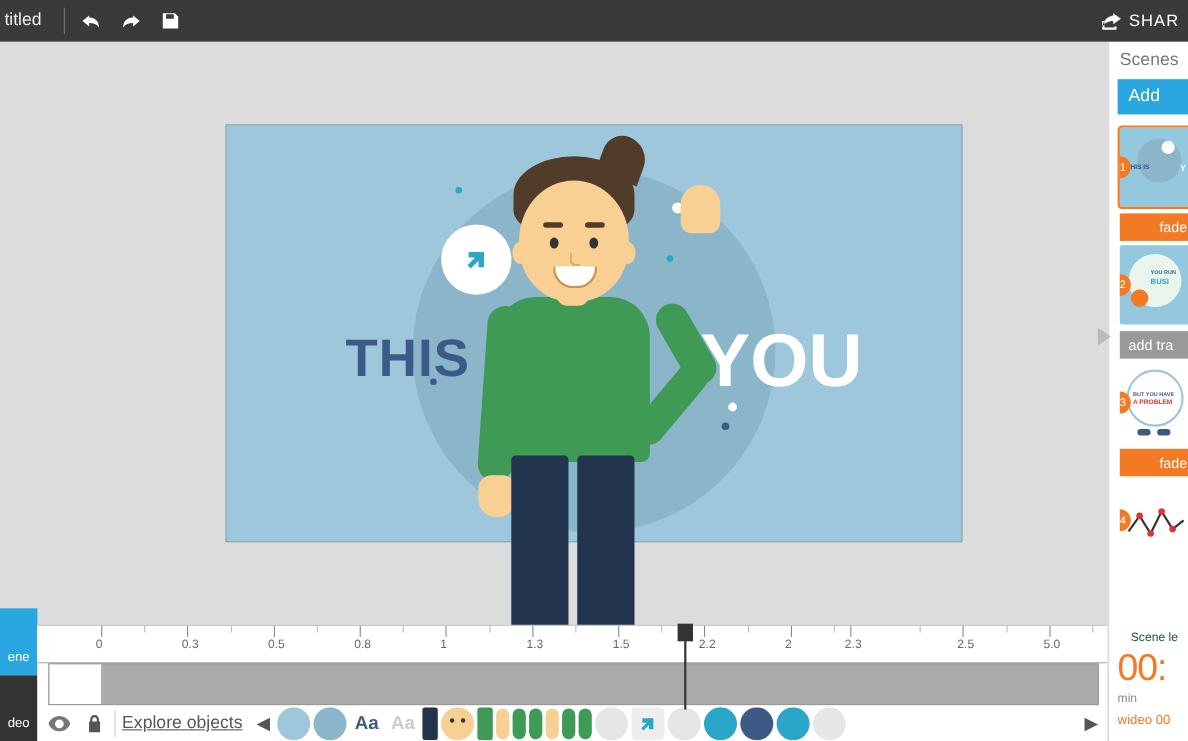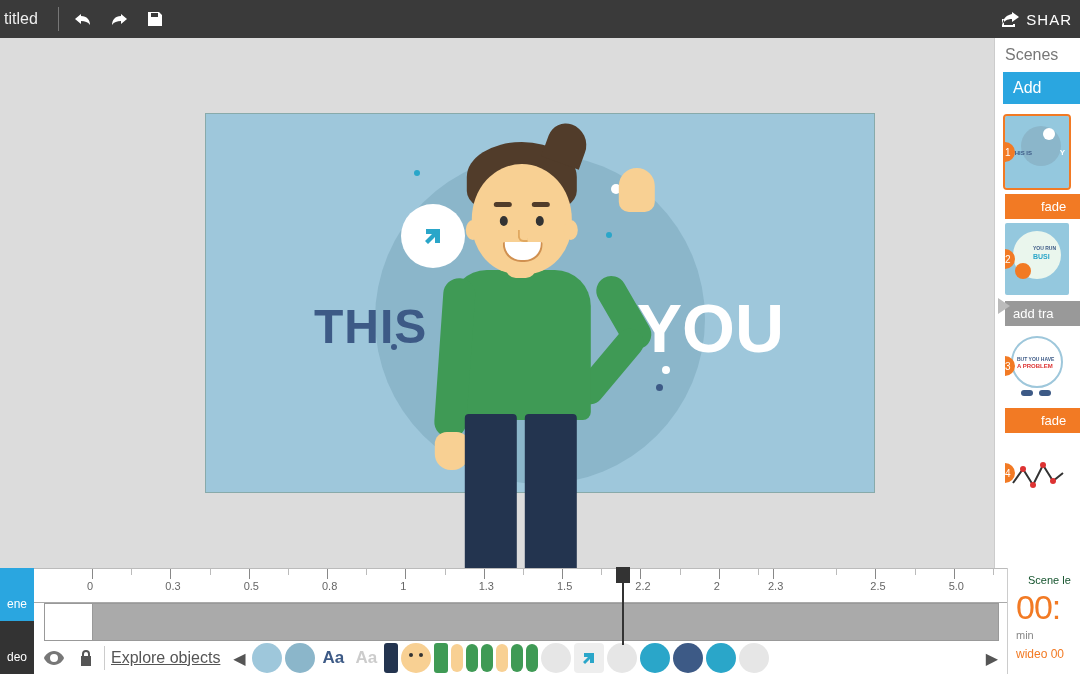--- a/index.html
+++ b/index.html
@@ -43,39 +43,39 @@
 .arm-left { position: absolute; left: 22px; top: 126px; width: 32px; height: 160px; background: #3f9a55; border-radius: 16px; transform: rotate(4deg); }
 .hand-left { position: absolute; left: 18px; top: 280px; width: 34px; height: 38px; background: #f8d093; border-radius: 12px 12px 16px 16px; }
 .arm-right-upper { position: absolute; right: 18px; top: 126px; width: 30px; height: 80px; background: #3f9a55; border-radius: 16px; transform: rotate(-30deg); transform-origin: top center;}
 .arm-right-fore { position: absolute; right: -16px; top: 90px; width: 28px; height: 90px; background: #3f9a55; border-radius: 14px; transform: rotate(-140deg); transform-origin: bottom center;}
 .hand-right { position: absolute; right: -18px; top: 16px; width: 36px; height: 44px; background: #f8d093; border-radius: 18px 18px 10px 10px; }
 .pants { position: absolute; left: 46px; top: 262px; width: 116px; height: 168px; }
 .leg { position: absolute; top: 0; width: 52px; height: 168px; background: #23344f; border-radius: 4px 4px 10px 10px; }
 .leg.l { left: 2px; } .leg.r { right: 2px; }
 
 
-.scenes { position: absolute; top: 38px; right: 0; bottom: 0; width: 86px; background: #fff; border-left: 1px solid #ccc; display:flex; flex-direction:column;margin-left:44px; }
+.scenes { position: absolute; top: 38px; right: 0; bottom: 0; width: 73px; background: #fff; border-left: 1px solid #ccc; display:flex; flex-direction:column;margin-left:44px; }
 .scenes-title { padding: 8px 0 6px 10px; font-size: 16px; color: #777; }
 .add-btn { background: #2aa6e0; color: #fff; margin: 2px 0 8px 8px; padding: 7px 0 7px 10px; font-size: 16px; cursor:pointer; }
 .scene-list { flex:1; overflow:hidden; padding-left:6px;}
 .scene-thumb { position:relative; margin: 4px 0 0 4px; width: 64px; height: 72px; background: #94c8de; border-radius: 2px; overflow:hidden;}
 .scene-thumb.sel { outline: 2px solid #f27a24; }
 .scene-num { position:absolute; left:-10px; top:26px; width:20px; height:20px; border-radius:50%; background:#f27a24; color:#fff; font-size:10px; display:flex; align-items:center; justify-content:center; z-index:2;}
 .thumb-inner-circle{position:absolute; width:48px;height:48px;border-radius:50%;background:#fff;left:8px;top:8px;}
 .thumb-txt{position:absolute;font-size:6px;font-weight:700;color:#3d5a86;}
 .transition-tag { margin: 6px 0 0 4px; padding: 5px 0 5px 8px; font-size: 13px; color:#fff; cursor:pointer; }
 .tr-orange{ background:#f27a24; color:#fff;padding-left:36px;}
 .tr-gray{ background:#999; color:#fff;}
 .scene-thumb.white{background:#fff;}
 .thumb-chart{position:absolute;left:6px;top:24px;}
 .triangle-handle{position:absolute; right:70px; top:298px; width:0;height:0;border-top:8px solid transparent;border-bottom:8px solid transparent;border-left:12px solid #bbb; z-index:20;}
 
 
 .bottom { position: absolute; left: 34px; right: 73px; bottom: 0; height: 106px; background: #fff; border-top: 1px solid #bbb; }
-.side-tabs { position: absolute; left: 0; bottom: 0; width: 34px; height: 106px; display:flex; flex-direction:column;}
+.side-tabs { position: absolute; left: 0; bottom: 0; width: 34px; height: 121px; display:flex; flex-direction:column;}
 .side-tab { flex:1; display:flex; align-items:flex-end; justify-content:center; padding-bottom:10px; font-size:12px; color:#fff; cursor:pointer;}
 .side-tab.blue{background:#2aa6e0;}
 .side-tab.dark{background:#333;}
 
 .ruler { height: 34px; background: #fff; border-bottom: 1px solid #aaa; position:relative; font-size:11px; color:#666;}
 .ruler .tick { position:absolute; top:0; height:10px; border-left:1px solid #888;}
 .ruler .tick span{position:absolute; top:11px; left:-6px;}
 .minor{position:absolute; top:0; height:6px; border-left:1px solid #bbb;}
 .playhead{position:absolute; top:-2px; width:14px; height:16px; background:#333; left:582px; z-index:3;}
 .playhead:after{content:'';position:absolute;left:6px;top:14px;width:2px;height:64px;background:#333;}

